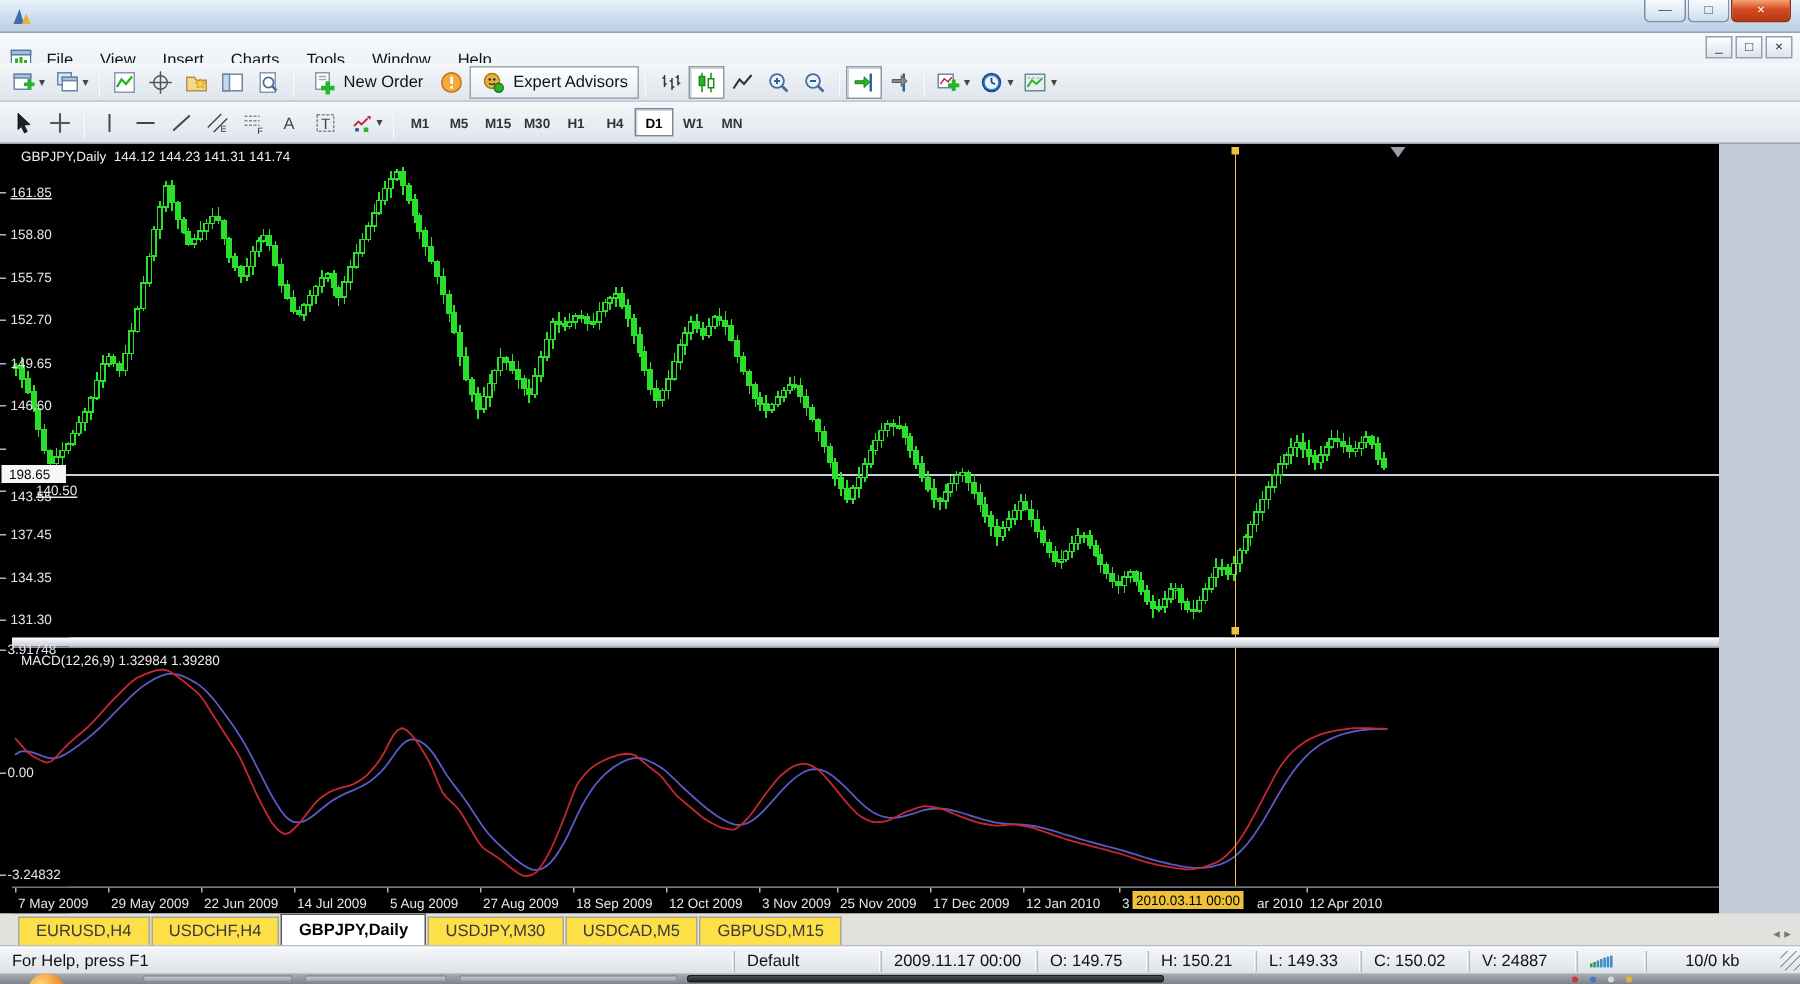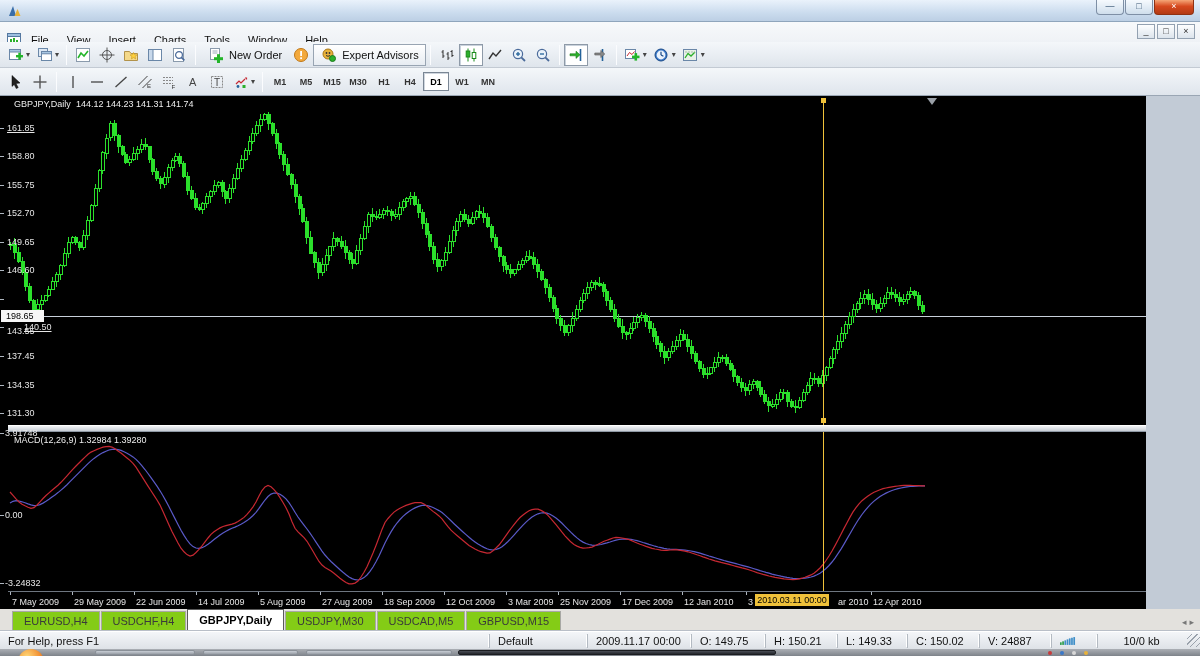--- a/index.html
+++ b/index.html
@@ -58,21 +58,21 @@
   .date-tick { position:absolute; top:0; width:1px; height:3px; background:#AEB6C0; }
   .xhair-label { position:absolute; top:2px; height:12px; background:#EFC13A; color:#000;
     font-size:9px; line-height:12px; text-align:center; z-index:3; }
   .shift-triangle { position:absolute; left:919px; top:2px; width:0; height:0;
     border-left:5px solid transparent; border-right:5px solid transparent; border-top:7px solid #9AA0A8; }
 
   
   .tabbar { position:absolute; left:0; top:609px; width:1200px; height:22px; background:#E3E1DD;
     border-bottom:1px solid #B9BFC8; display:flex; align-items:flex-end; padding-left:12px; }
   .tab { height:19px; padding:0 11px; font-size:11px; color:#3A3A3A; display:flex; align-items:center;
-    border:1px solid #A8A8A4; border-bottom:none; background:#84cc16; margin-right:1px; }
+    border:1px solid #A8A8A4; border-bottom:none; background:#fde047; margin-right:1px; }
   .tab.active { background:#FFFFFF; color:#000; font-weight:bold; height:21px; border-color:#5A5A5A; }
   .tab-arrows { position:absolute; right:6px; bottom:3px; display:flex; gap:3px; font-size:9px; color:#777; }
 
   
   .statusbar { position:absolute; left:0; top:631px; width:1200px; height:18px;
     background:linear-gradient(#F4F6F9,#DEE2E7); border-top:1px solid #fff; display:flex; align-items:center; font-size:11px; color:#111; }
   .seg { height:14px; display:flex; align-items:center; padding:0 8px; border-left:1px solid #B3BAC2; box-shadow:-2px 0 0 -1px #fff; }
   .seg.first { border-left:none; box-shadow:none; flex:1; }
   .grip { width:13px; height:13px; margin-left:2px;
     background:repeating-linear-gradient(135deg, transparent 0 3px, #9AA2AC 3px 4px); }
@@ -936,21 +936,21 @@
         <span class="date-label" style="left: 190px;">14 Jul 2009</span>
         <div class="date-tick" style="left: 250px;"></div>
         <span class="date-label" style="left: 252px;">5 Aug 2009</span>
         <div class="date-tick" style="left: 312px;"></div>
         <span class="date-label" style="left: 314px;">27 Aug 2009</span>
         <div class="date-tick" style="left: 374px;"></div>
         <span class="date-label" style="left: 376px;">18 Sep 2009</span>
         <div class="date-tick" style="left: 436px;"></div>
         <span class="date-label" style="left: 438px;">12 Oct 2009</span>
         <div class="date-tick" style="left: 498px;"></div>
-        <span class="date-label" style="left: 500px;">3 Mar 2009</span>
+        <span class="date-label" style="left: 500px;">3 Nov 2009</span>
         <div class="date-tick" style="left: 550px;"></div>
         <span class="date-label" style="left: 552px;">25 Nov 2009</span>
         <div class="date-tick" style="left: 612px;"></div>
         <span class="date-label" style="left: 614px;">17 Dec 2009</span>
         <div class="date-tick" style="left: 674px;"></div>
         <span class="date-label" style="left: 676px;">12 Jan 2010</span>
         <div class="date-tick" style="left: 738px;"></div>
         <span class="date-label" style="left: 740px;">3 Feb 2010</span>
         <span class="date-label" style="left: 830px;">ar 2010</span>
         <div class="date-tick" style="left: 863px;"></div>

